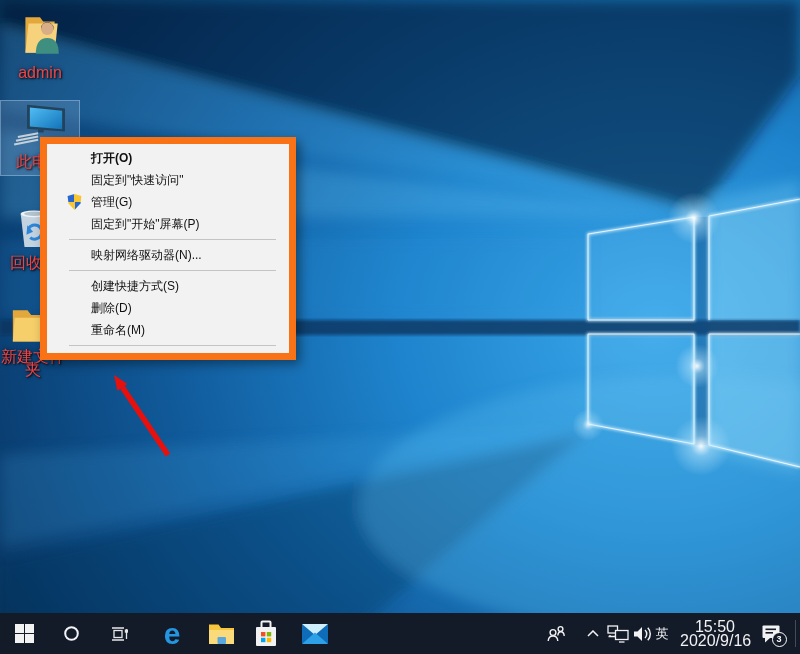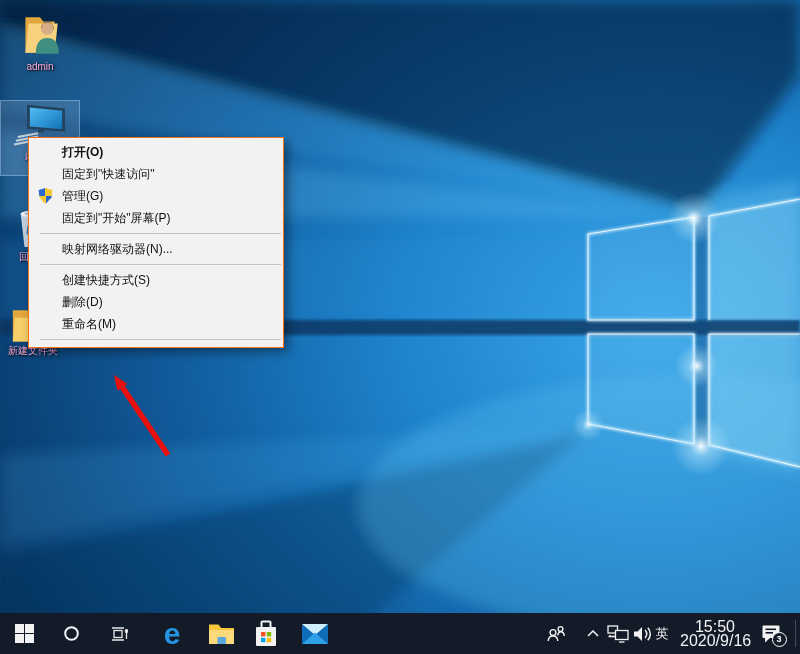--- a/index.html
+++ b/index.html
@@ -5,28 +5,28 @@
   html,body{margin:0;padding:0;background:#000;}
   body{font-family:"Liberation Sans","DejaVu Sans",sans-serif;}
   .screen{position:relative;width:800px;height:654px;overflow:hidden;background:#06203c;}
 
   
   .wallpaper{position:absolute;left:0;top:0;z-index:0;}
 
   
   .desk-cell{position:absolute;width:78px;text-align:center;z-index:2;cursor:default;}
   .desk-cell .art{display:flex;justify-content:center;align-items:flex-end;height:52px;}
-  .desk-label{margin-top:0;font-size:10px;color:#f9a8d4;line-height:13px;
+  .desk-label{margin-top:6px;font-size:16px;color:#ef4444;line-height:13px;
     text-shadow:1px 1px 2px rgba(0,0,0,.95),0 0 4px rgba(0,0,0,.6);}
   .desk-cell.selected{background:rgba(130,170,210,.28);outline:1px solid rgba(175,205,235,.55);}
 
   
-  .context-menu{position:absolute;left:28px;top:137px;width:256px;z-index:30;
-    background:#f2f2f2;border:1px solid #f97316;box-shadow:4px 4px 10px rgba(0,0,0,.4);
-    padding:3px 0;box-sizing:border-box;}
+  .context-menu{position:absolute;left:40px;top:137px;width:256px;z-index:30;
+    background:#f2f2f2;border:7px solid #f97316;box-shadow:4px 4px 10px rgba(0,0,0,.4);
+    padding:3px 11px;box-sizing:border-box;}
   .menu-item{position:relative;height:22px;line-height:22px;padding-left:33px;
     font-size:12px;color:#101010;white-space:nowrap;}
   .menu-item.bold .mi-label{font-weight:700;}
   .mi-icon{position:absolute;left:9px;top:3px;width:15px;height:16px;}
   .mi-icon.uac-shield{clip-path:polygon(50% 0,96% 13%,90% 60%,50% 100%,10% 60%,4% 13%);
     background:conic-gradient(from 0deg,#f7c631 0 25%,#2767cf 0 50%,#f7c631 0 75%,#2767cf 0 100%);}
   .menu-sep{height:1px;background:#c4c4c4;margin:4px 2px 4px 11px;}
 
   
   .arrow-overlay{position:absolute;left:0;top:0;z-index:40;pointer-events:none;}

